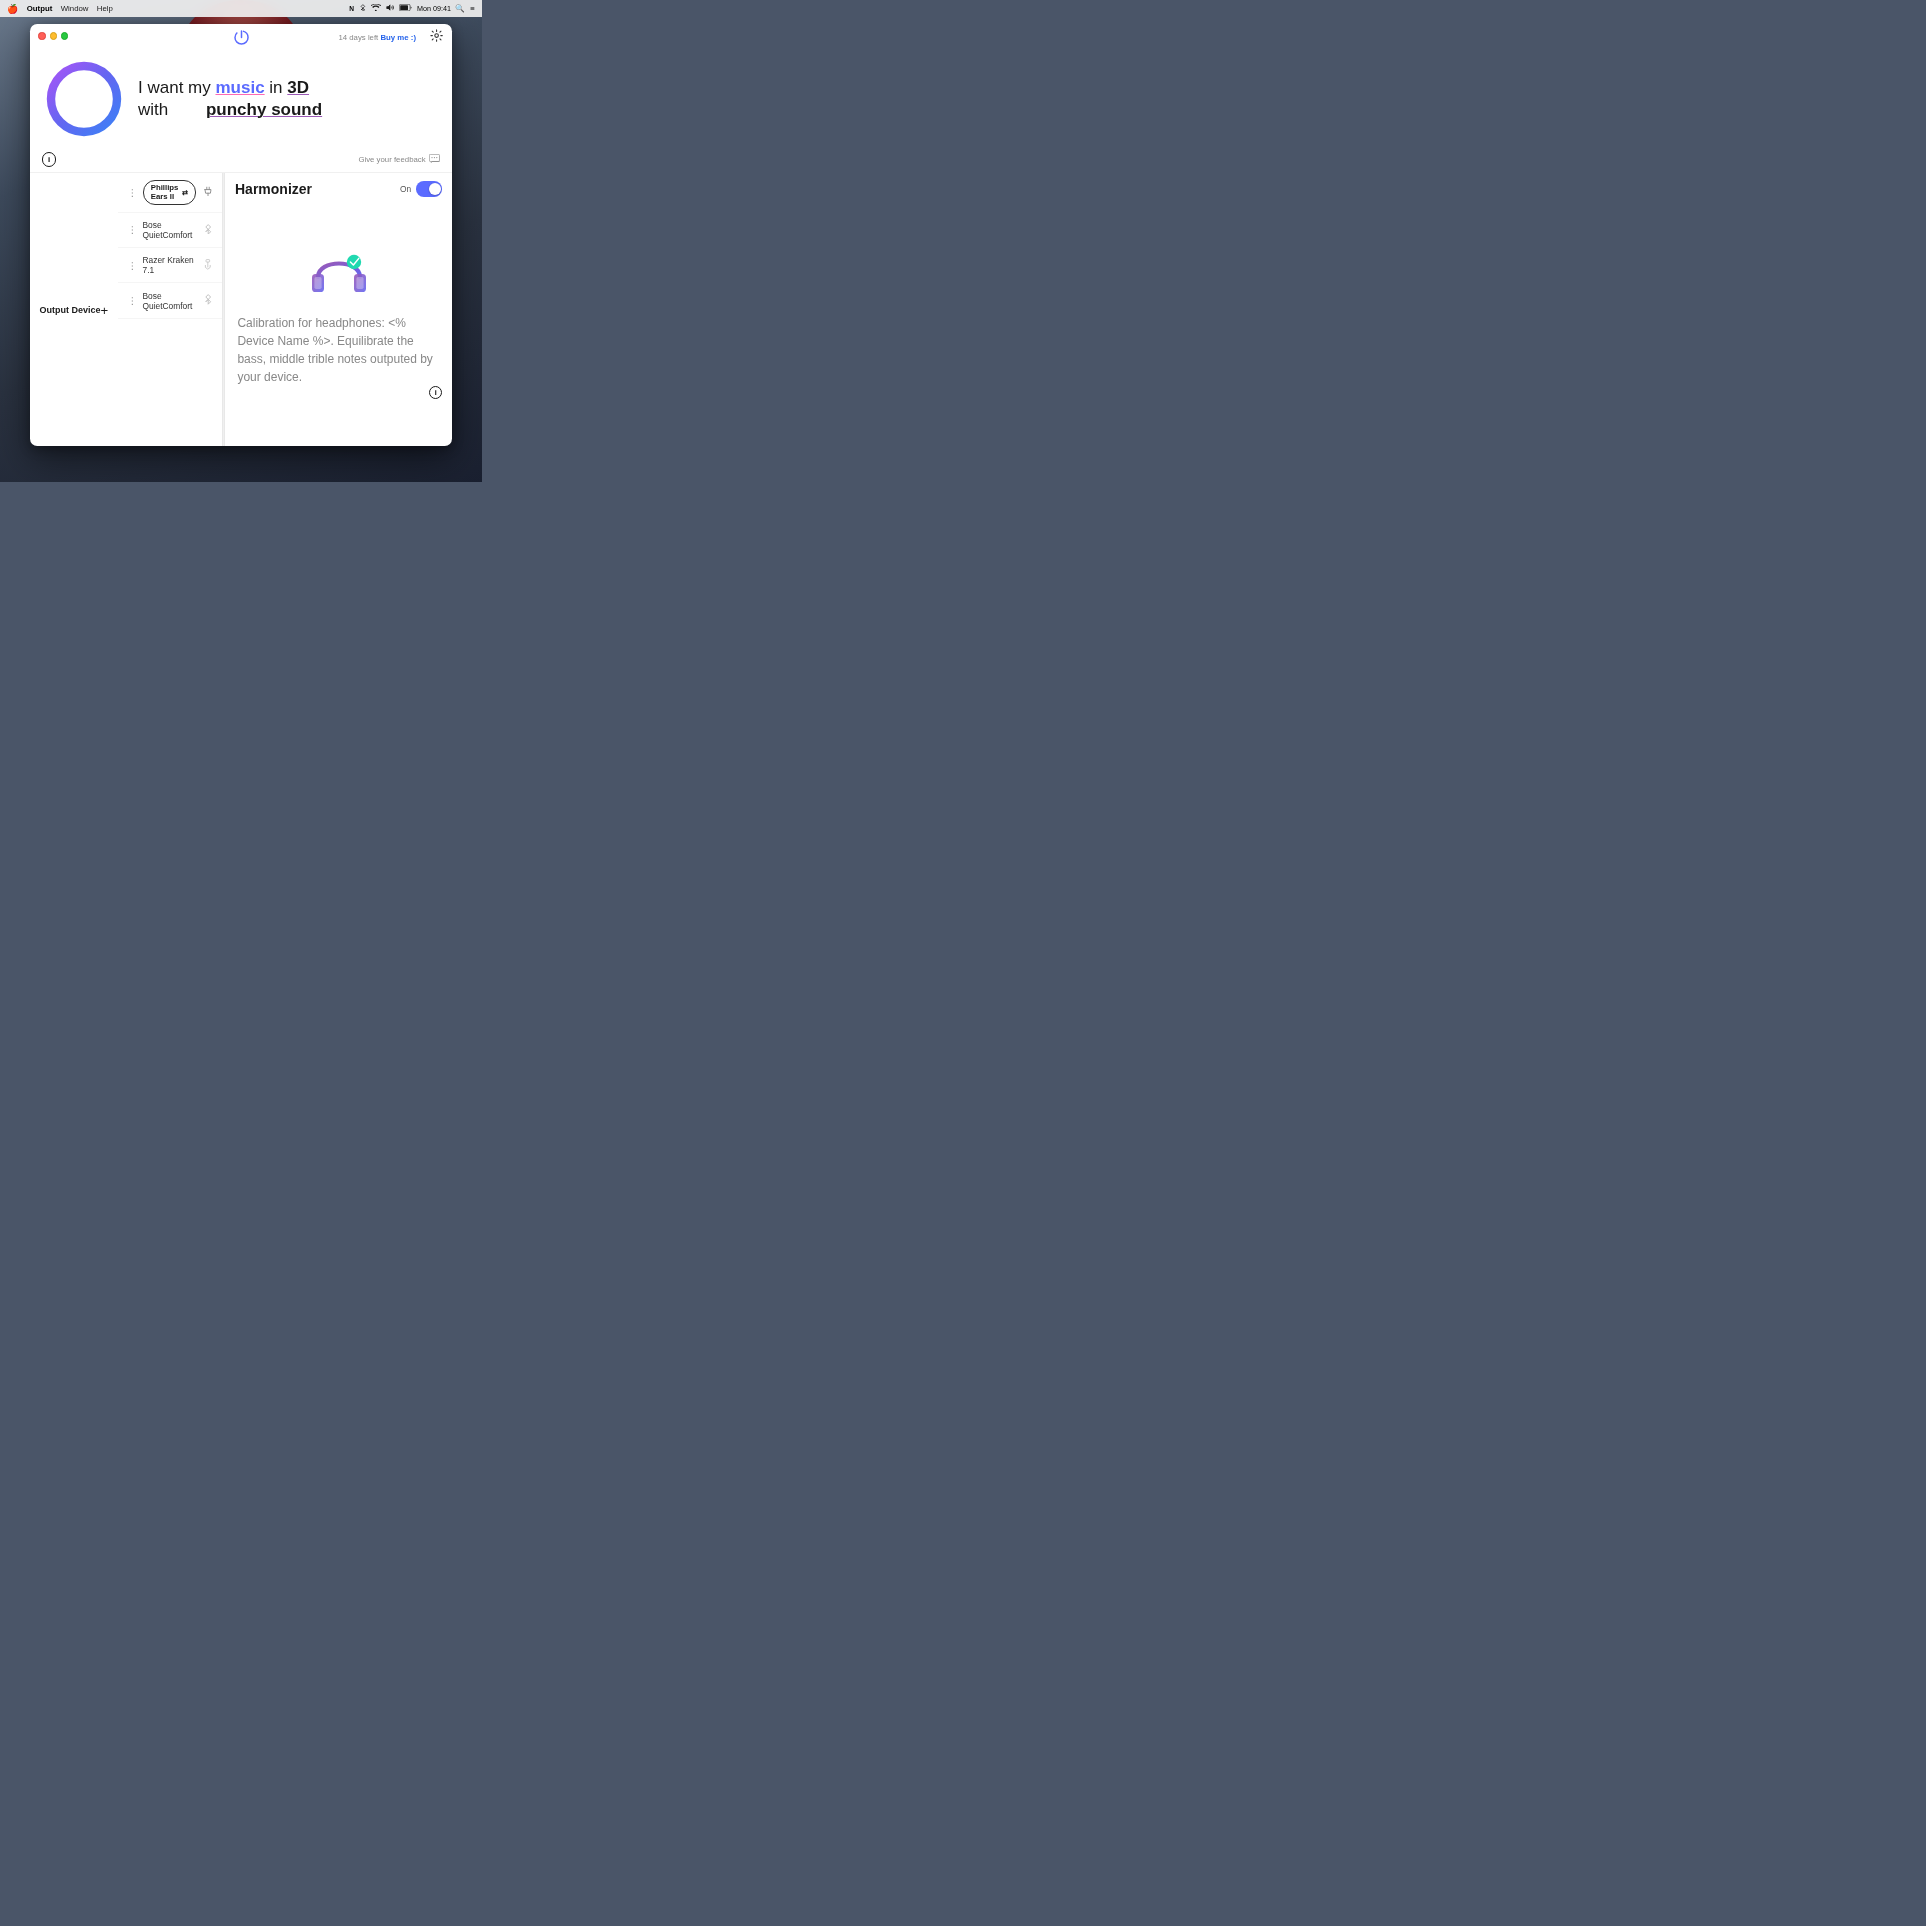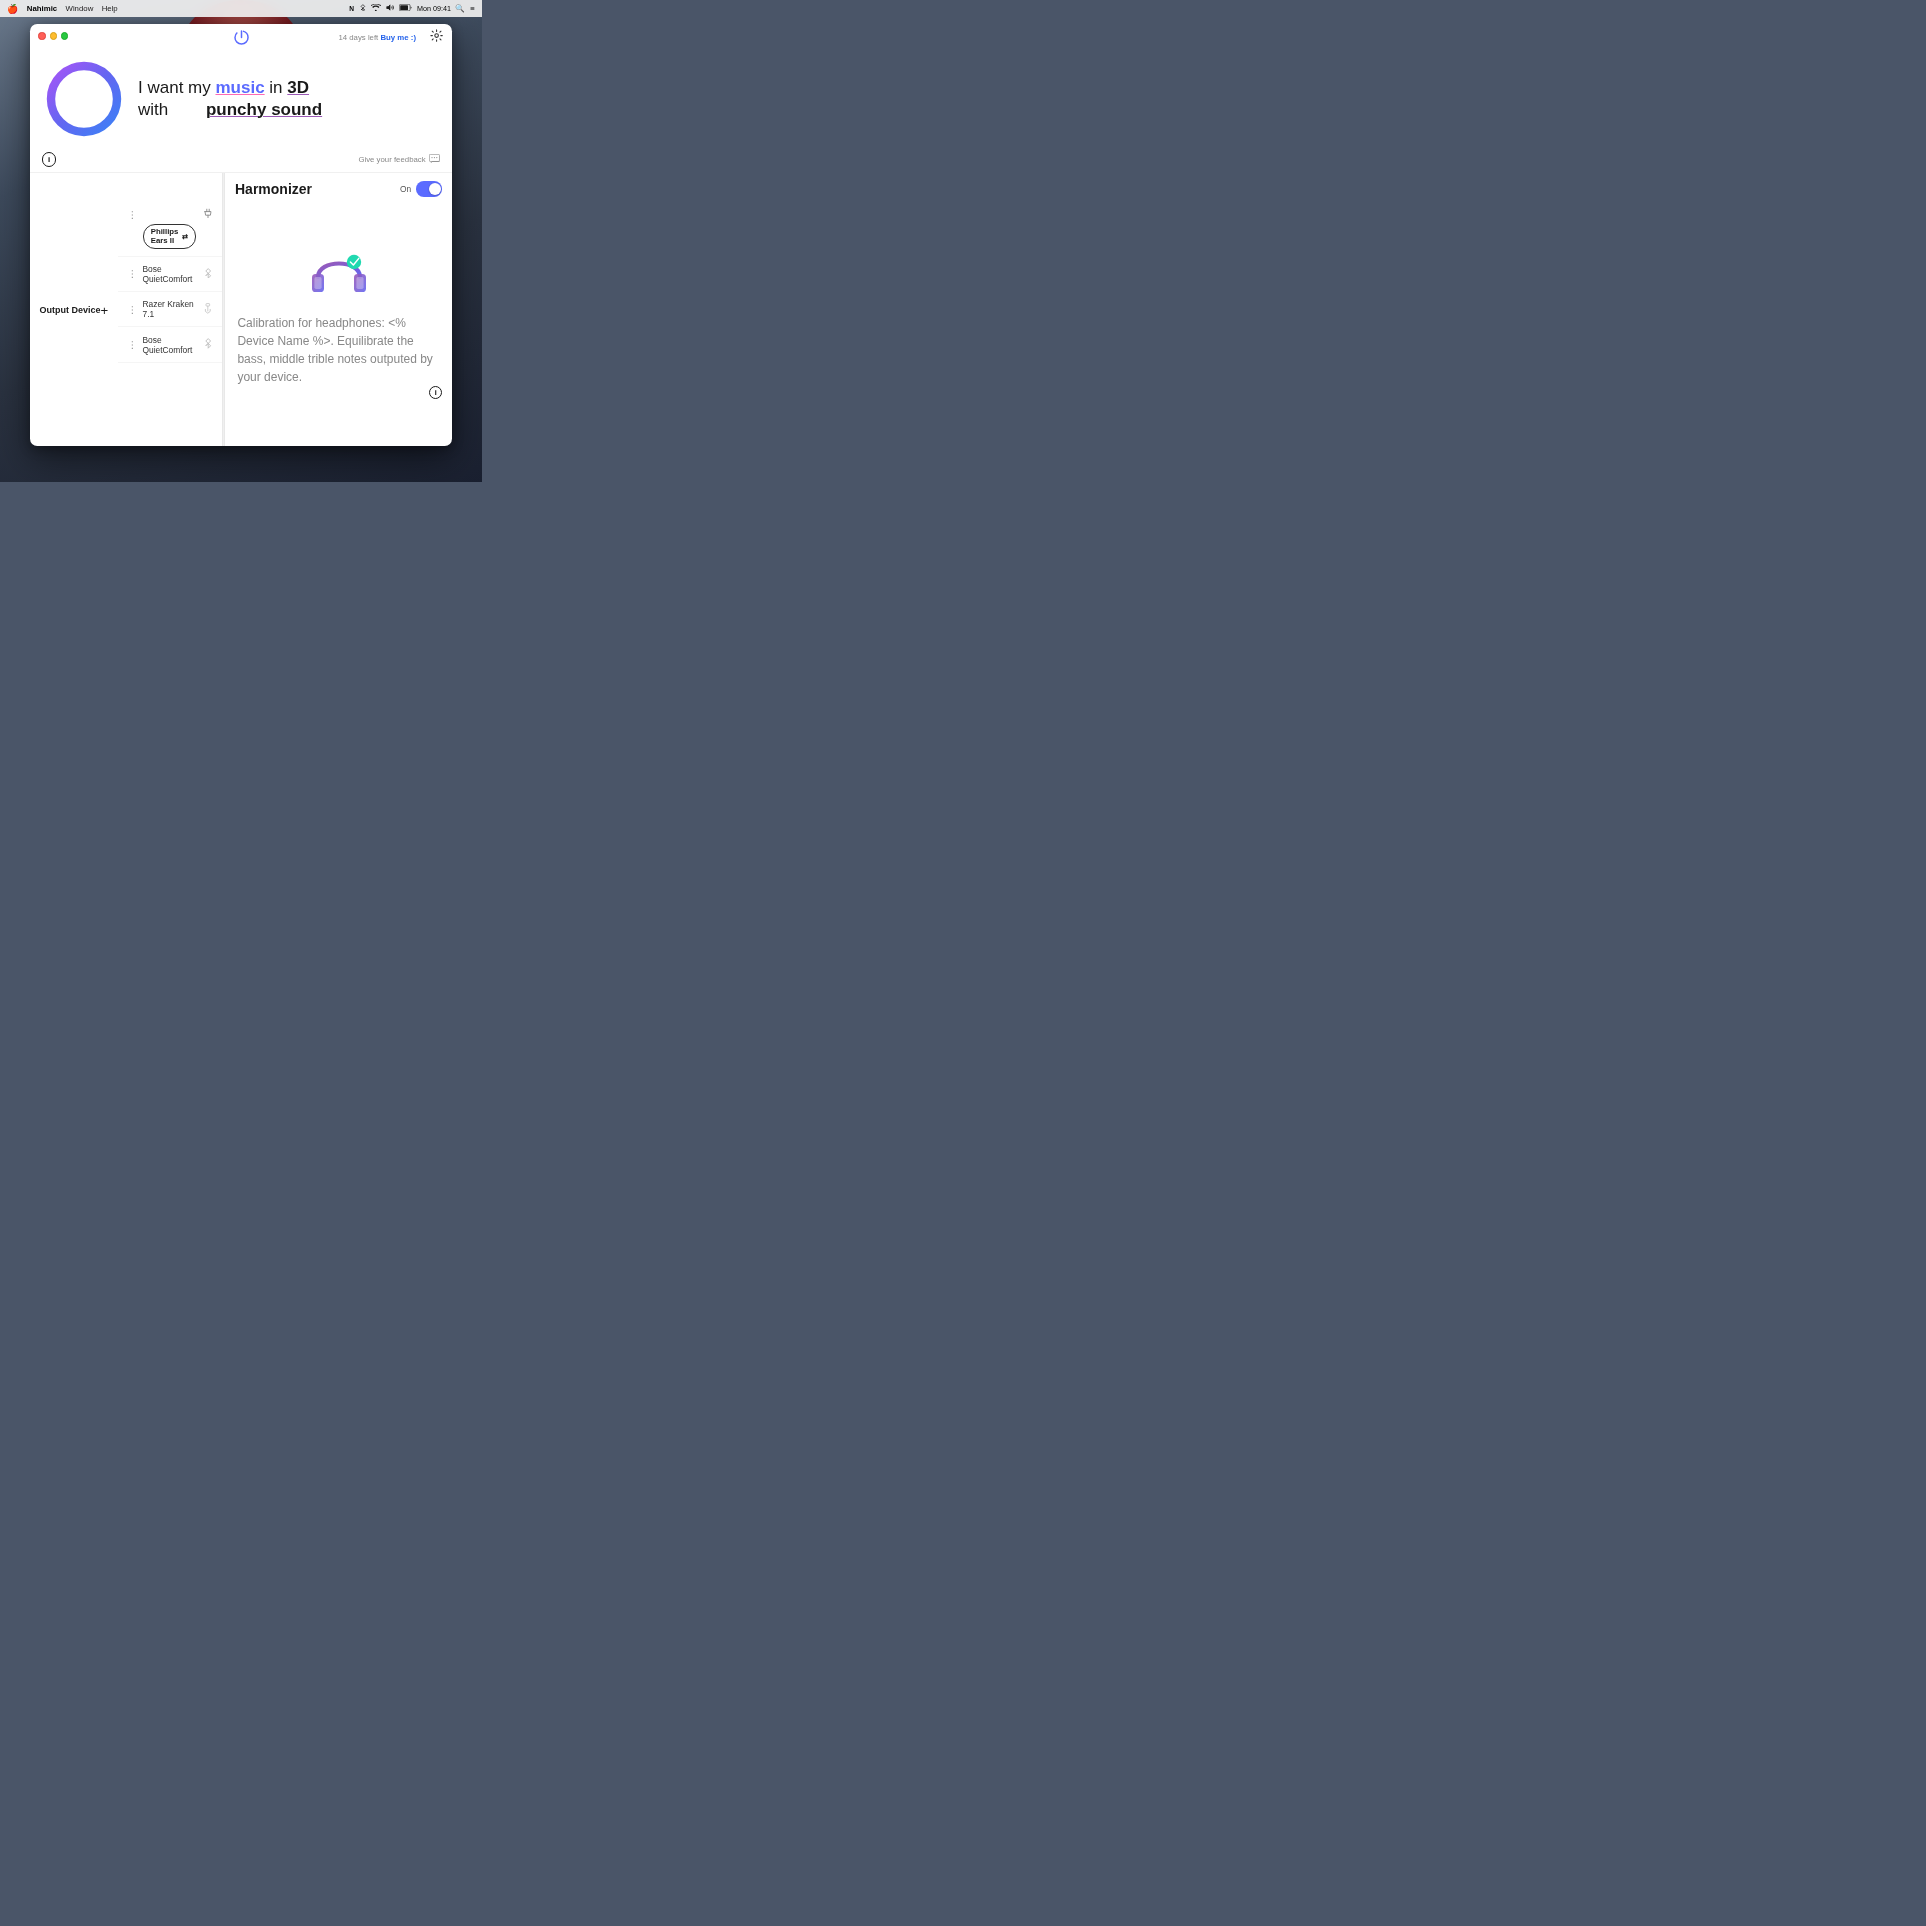--- a/index.html
+++ b/index.html
@@ -311,21 +311,20 @@
     .device-name-pill {
       display: flex;
       align-items: center;
       gap: 3.6px;
       border: 0.9px solid #333;
       border-radius: 12px;
       padding: 2.4px 7.2px;
       font-size: 7.8px;
       font-weight: 600;
       color: #1a1a1a;
-      margin-top: 44px;
     }
 
     .device-name-plain {
       font-size: 8.4px;
       color: #333;
       flex: 1;
     }
 
     .device-icon {
       margin-left: auto;
@@ -448,21 +447,21 @@
   </style>
 </head>
 <body>
 
 <div class="desktop-bg"></div>
 <div class="bg-figure"></div>
 
 <div class="menubar">
   <div class="menubar-left">
     <span class="menubar-apple">🍎</span>
-    <span class="menubar-appname">Nahimic</span>
+    <span class="menubar-appname">Output</span>
     <span class="menubar-menu">Window</span>
     <span class="menubar-menu">Help</span>
   </div>
   <div class="menubar-right">
     <span class="menubar-icon" style="font-weight:700;font-size:6.6px;">N</span>
     <span class="menubar-icon">
       <svg width="7.8" height="7.8" viewBox="0 0 13 13" fill="none">
         <path d="M6.5 1L9.5 4L6.5 7L9.5 10L6.5 12.5V7L3.5 10L6.5 7L3.5 4L6.5 1Z" stroke="#1a1a1a" stroke-width="1.2" fill="none"></path>
       </svg>
     </span>

